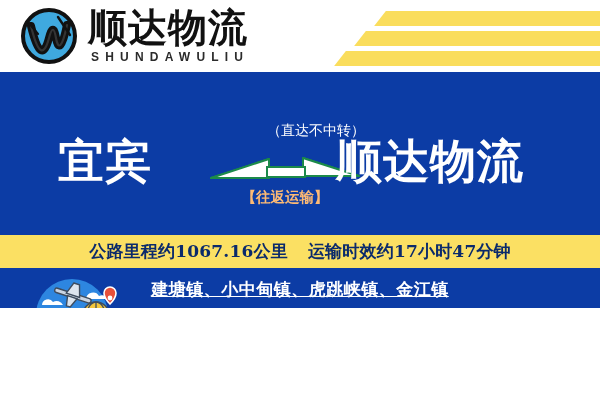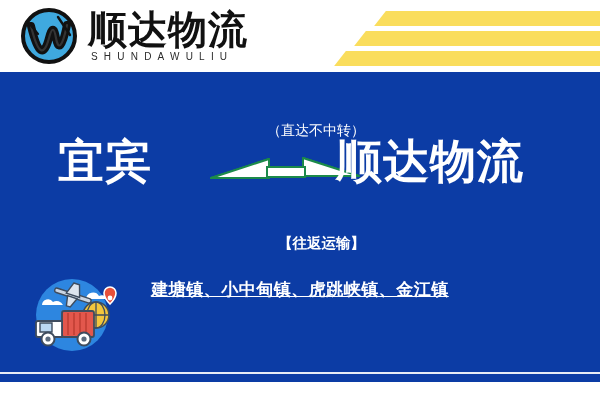--- a/index.html
+++ b/index.html
@@ -7,21 +7,21 @@
     padding: 0;
     background: #ffffff;
   }
   body {
     font-family: "Liberation Sans", sans-serif;
   }
 
   #banner {
     position: relative;
     width: 600px;
-    height: 382px;
+    height: 308px;
     overflow: hidden;
     background: #ffffff;
   }
 
   
   #header {
     position: absolute;
     left: 0; top: 0;
     width: 600px;
     height: 72px;
@@ -57,22 +57,22 @@
     font-size: 39px;
     font-weight: bold;
     color: #111111;
     line-height: 1.02;
     letter-spacing: 1px;
     white-space: nowrap;
   }
 
   #logo-en {
     font-family: "Liberation Sans", sans-serif;
-    font-size: 10px;
-    font-weight: normal;
+    font-size: 12px;
+    font-weight: bold;
     color: #2b2b2b;
     letter-spacing: 6.2px;
     margin-top: 2px;
     margin-left: 3px;
     white-space: nowrap;
   }
 
   .stripe {
     position: absolute;
     height: 15px;
@@ -149,27 +149,26 @@
     left: 2px;
     top: 32px;
     width: 156px;
     height: 44px;
   }
 
   #roundtrip-note {
     position: absolute;
     left: 0; top: 74px;
     width: 160px;
-    text-align: right;
+    text-align: center;
     font-family: "DejaVu Sans", "Liberation Sans", sans-serif;
     font-size: 14.5px;
     font-weight: bold;
-    color: #ffffff;
-    white-space: nowrap;
-    margin-top: 46px;
+    color: #fdba74;
+    white-space: nowrap;
   }
 
   
   #info-bar {
     position: absolute;
     left: 0;
     top: 163px;             
     width: 600px;
     height: 33px;
     background: #FBE063;
@@ -276,20 +275,25 @@
             <rect x="60" y="21" width="38" height="10" fill="#ffffff" stroke="#1C8A4A" stroke-width="2"></rect>
           </svg>
         </div>
 
         <div id="roundtrip-note">【往返运输】</div>
       </div>
 
       <div class="city" id="city-destination">顺达物流</div>
     </div>
 
+    <div id="info-bar">
+      <div id="info-bar-inner">
+        <span>公路里程约1067.16公里</span><span class="info-gap"></span><span>运输时效约17小时47分钟</span>
+      </div>
+    </div>
 
     <div id="towns-row">
 
       <div id="logistics-icon">
         <svg width="92" height="76" viewBox="0 0 92 76" aria-hidden="true">
           <circle cx="46" cy="38" r="36" fill="#2D86E0"></circle>
 
           <path d="M16 28 a6 6 0 0 1 11 -3 a7 7 0 0 1 10 3 z" fill="#ffffff"></path>
           <path d="M60 22 a7 7 0 0 1 13 -3 a8 8 0 0 1 10 3 z" fill="#ffffff"></path>
 

